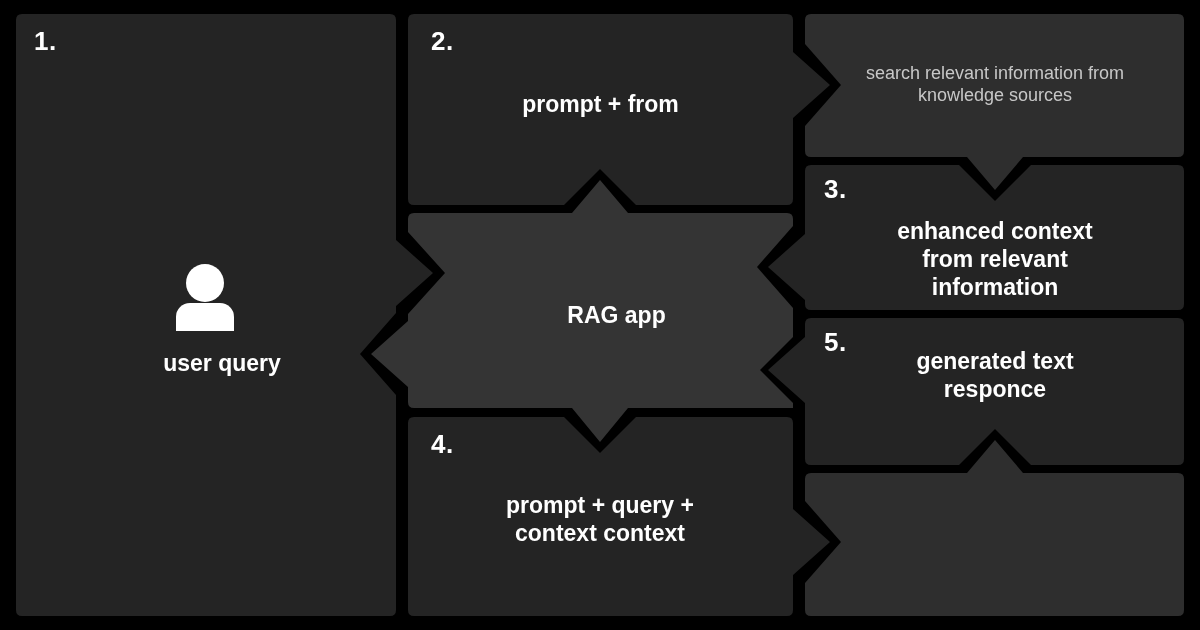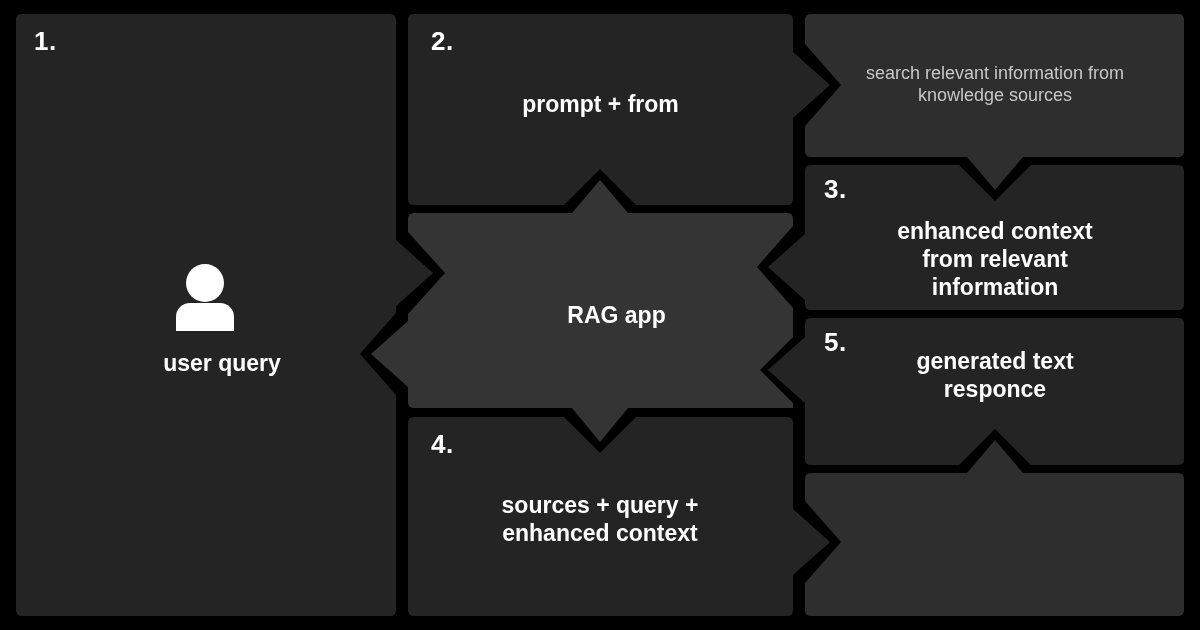--- a/index.html
+++ b/index.html
@@ -95,21 +95,21 @@
       <path d="M 7,69 V 55 A 14,14 0 0 1 21,41 H 51 A 14,14 0 0 1 65,55 V 69 Z" fill="#ffffff"></path>
     </svg>
   </div>
 
   <div class="panel-label" style="left:122px; top:349px; width:200px;">user query</div>
 
   <div class="panel-label" style="left:408px; top:90px; width:385px;">prompt + from</div>
 
   <div class="panel-label" style="left:424px; top:301px; width:385px;">RAG app</div>
 
-  <div class="panel-label" style="left:485px; top:491px; width:230px;">sources + query + enhanced context</div>
+  <div class="panel-label" style="left:485px; top:491px; width:230px;">prompt + query + context context</div>
 
   <div class="panel-label muted" style="left:845px; top:63px; width:300px;">search relevant information from knowledge sources</div>
 
   <div class="panel-label" style="left:870px; top:217px; width:250px;">enhanced context from relevant information</div>
 
   <div class="panel-label" style="left:910px; top:347px; width:170px;">generated text responce</div>
 
 
 </div>
 

